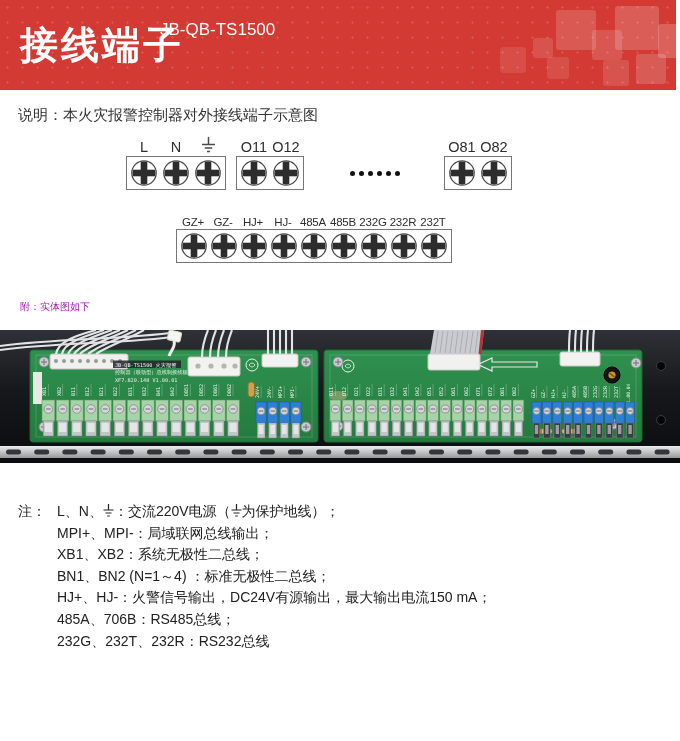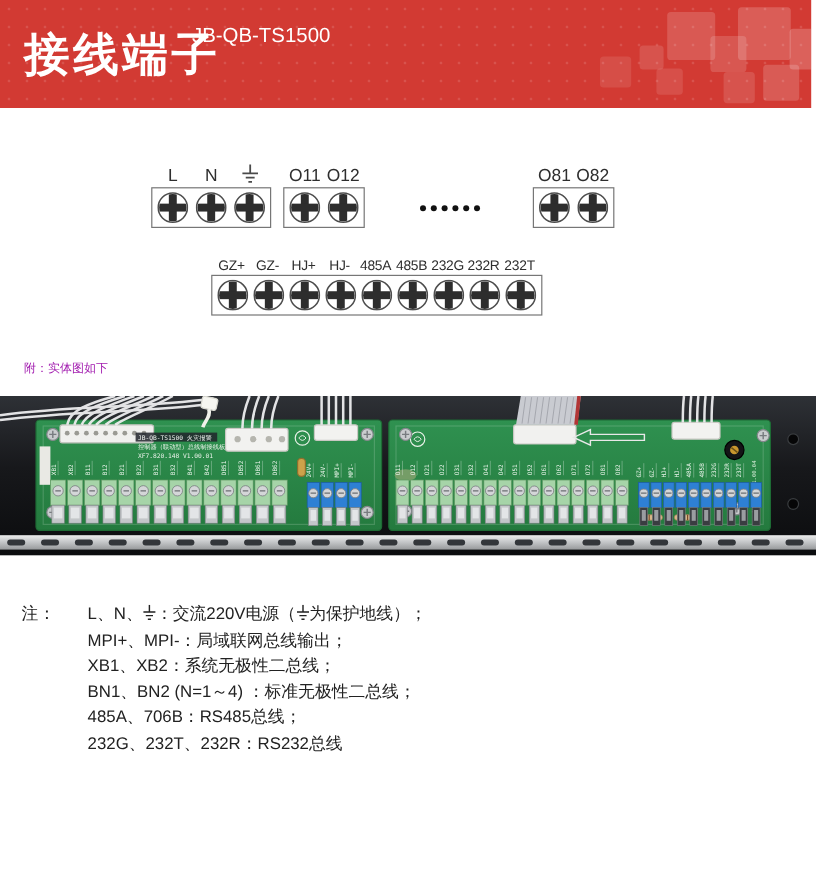--- a/index.html
+++ b/index.html
@@ -28,21 +28,21 @@
   .tgroup.small .tbox{gap:4px;}
   .dots{position:absolute;left:350px;top:171px;display:flex;gap:4px;}
   .dots i{width:5px;height:5px;border-radius:50%;background:#111;}
 
   
   .photo{position:absolute;left:0;top:330px;width:680px;height:133px;}
 
   
   .notes{position:absolute;left:18px;top:501px;display:flex;font-size:14px;color:#222;}
   .notes-prefix{width:39px;line-height:21.6px;}
-  .note-line{line-height:21.6px;white-space:pre;margin-left:16px;}
+  .note-line{line-height:21.6px;white-space:pre;}
 </style>
 </head>
 <body>
 
 <svg width="0" height="0" style="position:absolute">
   <defs>
       <clipPath id="term-clip">
         <circle cx="13" cy="13" r="11.4"></circle>
       </clipPath>
     </defs>
@@ -57,20 +57,21 @@
     <div class="sq" style="left:547px;top:57px;width:22px;height:22px;opacity:.11"></div>
     <div class="sq" style="left:592px;top:30px;width:30px;height:30px;opacity:.15"></div>
     <div class="sq" style="left:615px;top:6px;width:44px;height:44px;opacity:.18"></div>
     <div class="sq" style="left:603px;top:60px;width:26px;height:26px;opacity:.13"></div>
     <div class="sq" style="left:636px;top:54px;width:30px;height:30px;opacity:.17"></div>
     <div class="sq" style="left:658px;top:24px;width:34px;height:34px;opacity:.20"></div>
     <div class="header-title">接线端子</div>
     <div class="header-model">JB-QB-TS1500</div>
   </div>
 
+  <div class="desc">说明：本火灾报警控制器对外接线端子示意图</div>
 
   <div class="tgroup" style="left:126px;top:135px">
       <div class="tlabels">
         <span style="width: 32px;">L</span>
         <span style="width: 32px;">N</span>
         <span style="width: 32px;">
           <svg width="15" height="17" viewBox="0 0 15 17" style="display:block;margin:0 auto 2px">
             <path d="M7.5 1 V8.5 M1 8.5 H14 M3.8 12 H11.2 M6 15.5 H9" fill="none" stroke="#4a4a4a" stroke-width="1.5"></path>
           </svg>
         </span>
@@ -839,18 +840,19 @@
     <div class="notes-prefix">注：</div>
     <div id="note-lines">
         <div class="note-line">L、N、<svg width="11" height="13" viewBox="0 0 11 13" style="vertical-align:-1px">
             <path d="M5.5 0 V6 M0.5 6 H10.5 M2.5 9 H8.5 M4.2 12 H6.8" fill="none" stroke="#222" stroke-width="1.2"></path>
           </svg>：交流220V电源（<svg width="11" height="13" viewBox="0 0 11 13" style="vertical-align:-1px">
             <path d="M5.5 0 V6 M0.5 6 H10.5 M2.5 9 H8.5 M4.2 12 H6.8" fill="none" stroke="#222" stroke-width="1.2"></path>
           </svg>为保护地线）；</div>
         <div class="note-line">MPI+、MPI-：局域联网总线输出；</div>
         <div class="note-line">XB1、XB2：系统无极性二总线；</div>
         <div class="note-line">BN1、BN2 (N=1～4) ：标准无极性二总线；</div>
+        <div class="note-line">HJ+、HJ-：火警信号输出，DC24V有源输出，最大输出电流150 mA；</div>
         <div class="note-line">485A、706B：RS485总线；</div>
         <div class="note-line">232G、232T、232R：RS232总线</div>
       </div>
   </div>
 
 </div>
 
 </body></html>

